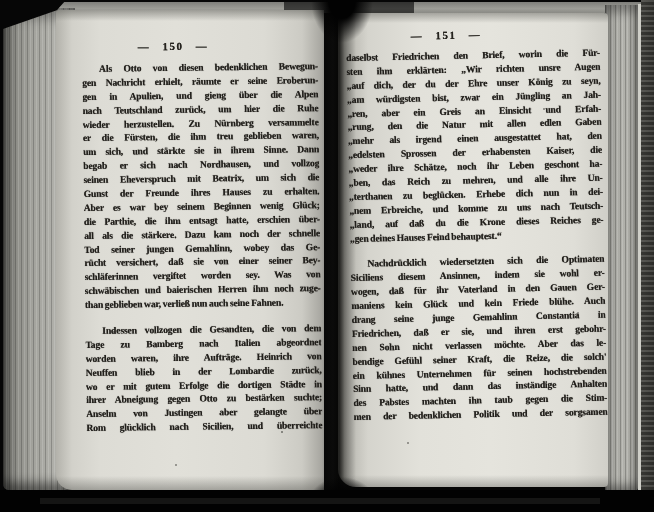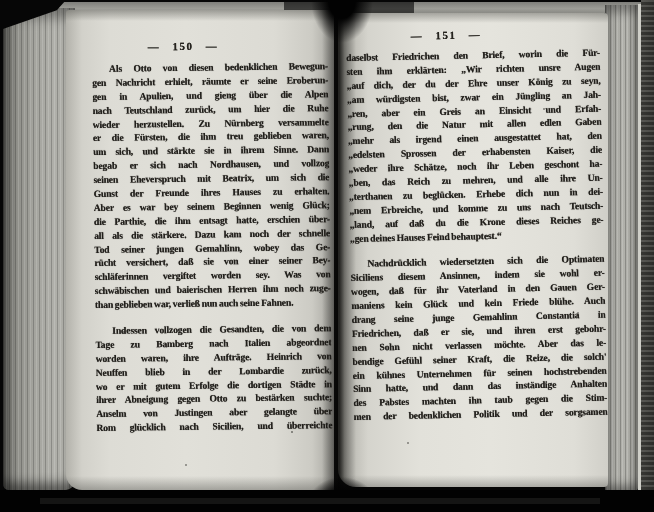--- a/index.html
+++ b/index.html
@@ -26,21 +26,21 @@
     position:absolute; left:3px; top:8px; width:72px; height:482px;
     border-radius:0 0 10px 6px;
     background:
       repeating-linear-gradient(90deg, rgba(0,0,0,.20) 0 1px, rgba(255,255,255,0) 1px 3px, rgba(255,255,255,.14) 3px 4px, rgba(255,255,255,0) 4px 6px),
       linear-gradient(90deg,#5e5e59 0,#8f8f89 14px,#a3a39d 30px,#b0b0aa 52px,#a8a8a2 72px);
     box-shadow:inset 0 10px 12px rgba(0,0,0,.35), inset 0 -8px 10px rgba(0,0,0,.45);
   }
   
   .page { position:absolute; }
   .page-left {
-    left:66px; top:10px; width:268px; height:480px;
+    left:56px; top:10px; width:268px; height:480px;
     border-radius:3px 0 0 16px;
     background:
       radial-gradient(circle 1.4px at 58px 322px, rgba(40,40,36,.5) 0 1px, transparent 1.5px),
       radial-gradient(circle 1.2px at 196px 128px, rgba(40,40,36,.38) 0 .9px, transparent 1.3px),
       radial-gradient(circle 1px at 226px 422px, rgba(40,40,36,.45) 0 .8px, transparent 1.2px),
       radial-gradient(circle 1px at 120px 455px, rgba(40,40,36,.4) 0 .8px, transparent 1.2px),
       linear-gradient(180deg, rgba(88,88,83,.5) 0, rgba(88,88,83,0) 11px),
       linear-gradient(0deg, rgba(70,70,66,.4) 0, rgba(70,70,66,0) 14px),
       linear-gradient(90deg,#b3b2ab 0,#d2d1ca 16px,#dddcd5 44px,#e1e0d9 120px,#dcdbd4 208px,#cccbc4 246px,#a3a29c 268px);
   }

